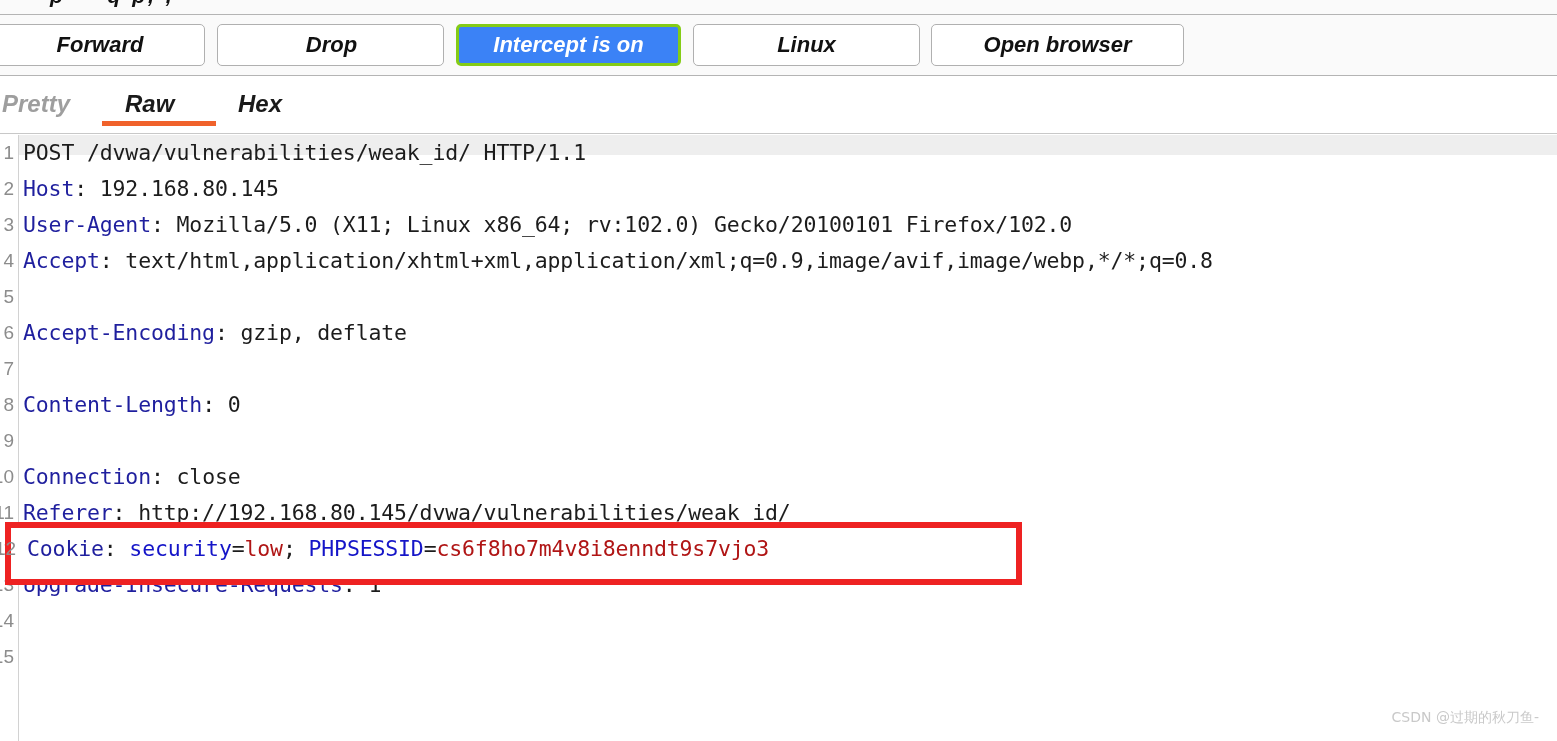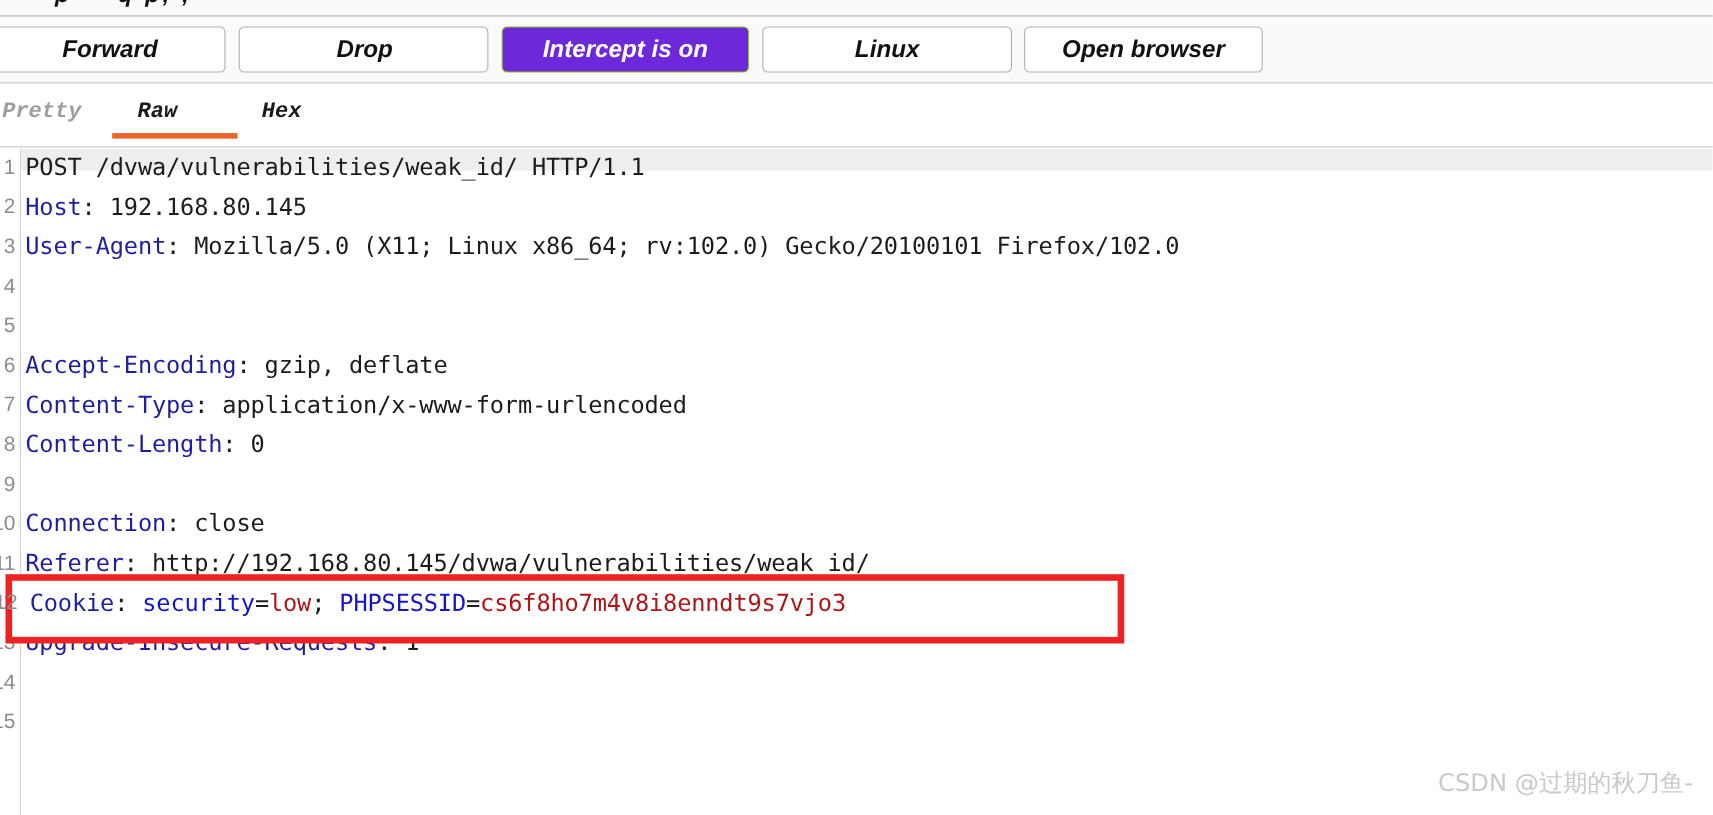--- a/index.html
+++ b/index.html
@@ -75,52 +75,52 @@
   .btn-drop {
     position: absolute;
     left: 217px;
     width: 227px;
     padding-left: 12px;
   }
   .btn-intercept {
     position: absolute;
     left: 456px;
     width: 225px;
-    background: #6d28d9;
-    border: 1px solid #84cc16;
+    background: #3b82f6;
+    border: 3px solid #84cc16;
     color: #ffffff;
   }
   .btn-action {
     position: absolute;
     left: 693px;
     width: 227px;
   }
   .btn-openbrowser {
     position: absolute;
     left: 931px;
-    width: 217px;
+    width: 253px;
   }
 
   
   .tabbar {
     position: absolute;
     left: 0; top: 76px;
     width: 1557px;
     height: 58px;
     background: #ffffff;
     border-bottom: 1px solid #c8c8c8;
     box-sizing: border-box;
   }
   .tab {
     position: absolute;
     top: 14px;
-    font-family: Liberation Mono, monospace;
+    font-family: Liberation Sans, sans-serif;
     font-style: italic;
     font-weight: bold;
-    font-size: 20px;
+    font-size: 24px;
     color: #1a1a1a;
     cursor: pointer;
     user-select: none;
     padding-bottom: 10px;
   }
   .tab.inactive { color: #9e9e9e; font-weight: bold; }
   .tab-pretty { left: 2px; }
   .tab-raw    { left: 125px; }
   .tab-hex    { left: 238px; }
   .tab-underline {
@@ -211,21 +211,21 @@
     background: #ffffff;
     pointer-events: none;
   }
 
   
   .watermark {
     position: absolute;
     right: 18px;
     bottom: 14px;
     font-family: "DejaVu Sans", sans-serif;
-    font-size: 22px;
+    font-size: 14px;
     color: #c9c9c9;
     white-space: nowrap;
     user-select: none;
     text-align: center;
   }
 </style>
 </head>
 <body>
 
 <div class="top-strip">
@@ -268,25 +268,25 @@
   </div>
 
   <div class="code">
 
     <div class="line first-line" style="top:0px"><span>POST /dvwa/vulnerabilities/weak_id/ HTTP/1.1</span></div>
 
     <div class="line" style="top:36px"><span class="hdr">Host</span><span>: 192.168.80.145</span></div>
 
     <div class="line" style="top:72px"><span class="hdr">User-Agent</span><span>: Mozilla/5.0 (X11; Linux x86_64; rv:102.0) Gecko/20100101 Firefox/102.0</span></div>
 
+    <div class="line" style="top:108px"><span class="hdr">Accept</span><span>: text/html,application/xhtml+xml,application/xml;q=0.9,image/avif,image/webp,*/*;q=0.8</span></div>
 
 
     <div class="line" style="top:180px"><span class="hdr">Accept-Encoding</span><span>: gzip, deflate</span></div>
 
-    <div class="line" style="top:216px"><span class="hdr">Content-Type</span><span>: application/x-www-form-urlencoded</span></div>
 
     <div class="line" style="top:252px"><span class="hdr">Content-Length</span><span>: 0</span></div>
 
 
     <div class="line" style="top:324px"><span class="hdr">Connection</span><span>: close</span></div>
 
     <div class="line" style="top:360px"><span class="hdr">Referer</span><span>: http://192.168.80.145/dvwa/vulnerabilities/weak_id/</span></div>
 
     <div class="line" style="top:396px"><span class="hdr">Cookie</span><span>: </span><span class="ckey">security</span><span>=</span><span class="cval">low</span><span>; </span><span class="ckey">PHPSESSID</span><span>=</span><span class="cval">cs6f8ho7m4v8i8enndt9s7vjo3</span></div>
 

